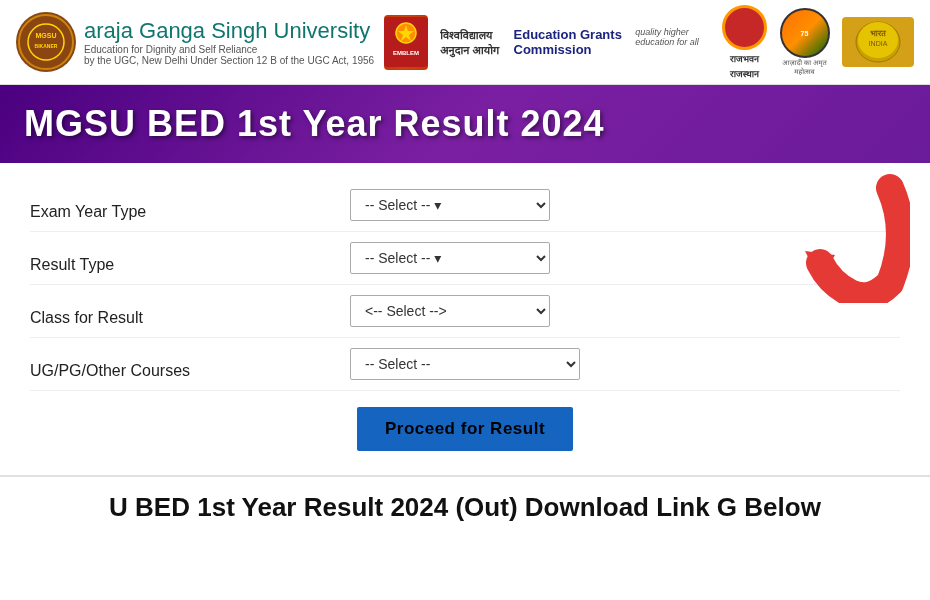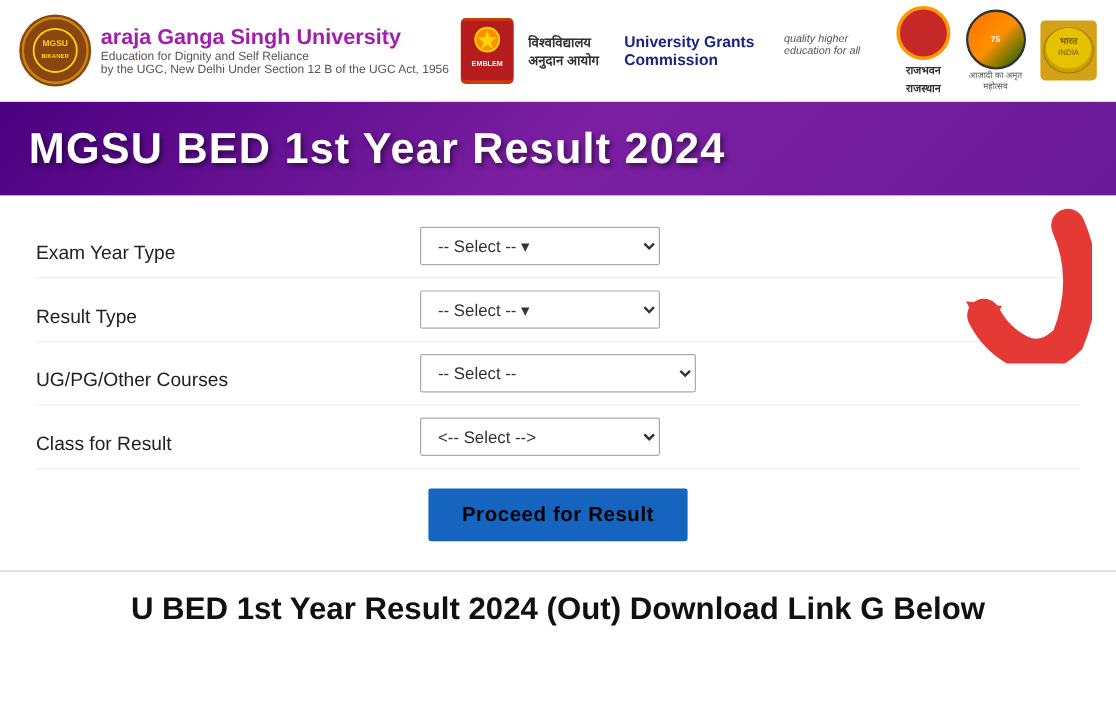--- a/index.html
+++ b/index.html
@@ -38,23 +38,23 @@
       color: #fff;
       font-size: 10px;
       font-weight: bold;
       text-align: center;
     }
     .university-text {
       display: flex;
       flex-direction: column;
     }
     .university-name {
-      font-size: 18px;
-      font-weight: bold;
-      color: #a21caf;
+      font-size: 22px;
+      font-weight: normal;
+      color: #0f766e;
     }
     .university-sub {
       font-size: 10px;
       color: #555;
     }
     .header-center {
       display: flex;
       align-items: center;
       gap: 12px;
       flex: 1;
@@ -129,21 +129,21 @@
       display: flex;
       align-items: center;
       justify-content: center;
       color: #fff;
       font-size: 7px;
       text-align: center;
       font-weight: bold;
       border: 2px solid #333;
     }
     .coins-area {
-      width: 47px;
+      width: 72px;
       height: 50px;
       background: #d4a017;
       border-radius: 4px;
       display: flex;
       align-items: center;
       justify-content: center;
       color: #fff;
       font-size: 7px;
       text-align: center;
     }
@@ -258,21 +258,21 @@
     <div class="ugc-emblem">
       <svg width="44" height="50" viewBox="0 0 44 50">
         <rect width="44" height="50" rx="4" fill="#b71c1c"></rect>
         <circle cx="22" cy="16" r="10" fill="#ff8f00" stroke="#ffd700" stroke-width="1.5"></circle>
         <polygon points="22,8 24,14 30,14 25,18 27,24 22,20 17,24 19,18 14,14 20,14" fill="#ffd700"></polygon>
         <text x="22" y="38" text-anchor="middle" fill="#fff" font-size="6" font-weight="bold">EMBLEM</text>
       </svg>
     </div>
     <div class="ugc-text">
       <span class="ugc-hindi">विश्वविद्यालय अनुदान आयोग</span>
-      <span class="ugc-english">University Grants Commission</span>
+      <span class="ugc-english">Education Grants Commission</span>
       <span class="ugc-tagline">quality higher education for all</span>
     </div>
   </div>
 
   <div class="header-right">
     <div class="rajbhavan-area">
       <div class="raj-logo"></div>
       <span class="raj-text">राजभवन</span>
       <span class="raj-text">राजस्थान</span>
     </div>
@@ -316,33 +316,33 @@
   </div>
 
   <div class="form-row">
     <span class="form-label">Result Type</span>
     <select class="form-select">
       <option>-- Select --  ▾</option>
     </select>
   </div>
 
   <div class="form-row">
+    <span class="form-label">Class for Result</span>
+    <select class="form-select">
+      <option>&lt;-- Select --&gt;</option>
+    </select>
+  </div>
+
+  <div class="form-row">
     <span class="form-label">UG/PG/Other Courses</span>
     <select class="form-select form-select-wide">
       <option>-- Select --</option>
     </select>
   </div>
 
-  <div class="form-row">
-    <span class="form-label">Class for Result</span>
-    <select class="form-select">
-      <option>&lt;-- Select --&gt;</option>
-    </select>
-  </div>
-
   <div class="proceed-row">
     <button class="proceed-btn">Proceed for Result</button>
   </div>
 </div>
 
 <div class="bottom-banner">
   <div class="bottom-title">
     <span>U BED 1st Year Result 2024 (Out) Download Link G Below</span>
   </div>
 </div>

